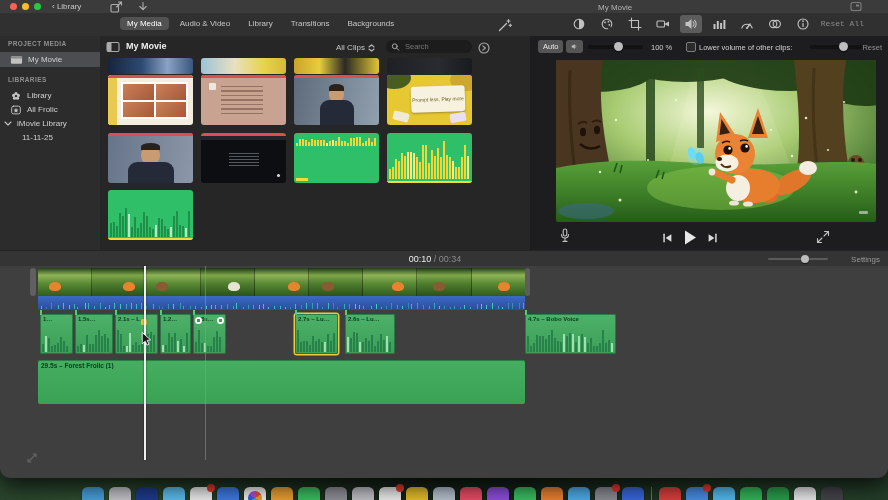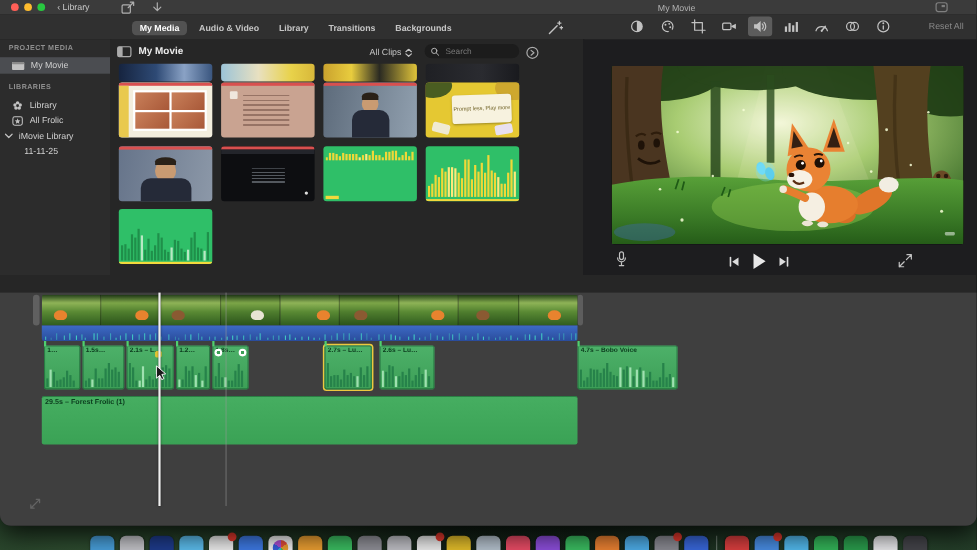--- a/index.html
+++ b/index.html
@@ -25,27 +25,27 @@
   .ic{stroke:#c2c2c2;fill:none;stroke-width:1.1;stroke-linecap:round;stroke-linejoin:round;}
   .icf{fill:#c2c2c2;stroke:none;}
   
   .titlebar{position:absolute;left:0;top:0;width:888px;height:13px;background:#3b3b3b;border-bottom:1px solid #262626;}
   .tl-dot{position:absolute;top:3px;width:7px;height:7px;border-radius:50%;}
   .back-btn{position:absolute;left:52px;top:2px;font-size:8px;color:#c8c8c8;}
   .tb-ic{position:absolute;top:1px;opacity:.85;}
   .win-title{position:absolute;left:598px;top:2.5px;font-size:8px;color:#b2b2b2;}
   
   .toolbar{position:absolute;left:0;top:13px;width:888px;height:23px;background:#303030;border-bottom:1px solid #1d1d1d;}
-  .tabs{position:absolute;left:120px;top:4px;display:flex;gap:4px;align-items:flex-end;height:15px;font-weight:bold;}
+  .tabs{position:absolute;left:120px;top:4px;display:flex;gap:4px;align-items:flex-start;height:15px;}
   .tab{font-size:8px;color:#c6c6c6;padding:2px 7px;border-radius:4px;white-space:nowrap;}
   .tab.sel{background:#525252;color:#fff;}
   .insp-icons{position:absolute;left:568px;top:2px;display:flex;gap:6px;}
   .tbi{width:22px;height:18px;display:flex;align-items:center;justify-content:center;border-radius:3px;}
   .tbi.sel{background:#5c5c5c;}
-  .reset-all{position:absolute;right:12px;top:6px;font-size:8px;color:#8a8a8a;}
+  .reset-all{position:absolute;right:24px;top:6px;font-size:8px;color:#8a8a8a;font-family:Liberation Mono, monospace;}
   .wand{position:absolute;left:494px;top:3px;}
   
   .sidebar{position:absolute;left:0;top:36px;width:100px;height:214px;background:#2c2c2c;border-right:1px solid #1c1c1c;}
   .sb-h{position:absolute;left:8px;font-size:6.5px;letter-spacing:.4px;color:#8f8f8f;font-weight:bold;}
   .sb-row{position:absolute;left:0;width:100px;height:15px;display:flex;align-items:center;gap:5px;padding-left:10px;box-sizing:border-box;font-size:8px;color:#d0d0d0;white-space:nowrap;}
   .sb-row.sel{background:#4b4d51;}
   
   .browser{position:absolute;left:100px;top:36px;width:430px;height:214px;background:#262626;border-right:1px solid #161616;}
   .br-title{position:absolute;left:26px;top:5px;font-size:9px;font-weight:bold;color:#eee;}
   .clip-filter{position:absolute;left:236px;top:7px;font-size:8px;color:#c6c6c6;display:flex;gap:3px;align-items:center;}
@@ -499,20 +499,39 @@
             <i style="height: 34.7394%;"></i>
             <i style="height: 31.4236%;"></i>
             <i class="lt" style="height: 25.8868%;"></i>
             <i style="height: 77.6679%;"></i>
           </span>
           <i class="ybase"></i>
         </div>
       </div>
 
     <div class="preview">
+      <div class="vol-row">
+        <span class="pill" style="left:8px">Auto</span>
+        <span class="pill" style="left:36px;width:17px">
+          <svg width="11" height="11" viewBox="0 0 14 14">
+              <path class="icf" d="M1.5 5 H4 L7.5 2 v10 L4 9 H1.5 z"></path>
+              <path class="ic" d="M9 4.8 a3 3 0 0 1 0 4.4"></path>
+            </svg>
+        </span>
+        <span class="slider" style="left:58px;top:8.5px;width:55px">
+          <span class="knob" style="left:26px"></span>
+        </span>
+        <span style="position:absolute;left:121px;top:6.5px">100 %</span>
+        <span class="chk" style="left:156px"></span>
+        <span style="position:absolute;left:169px;top:6.5px">Lower volume of other clips:</span>
+        <span class="slider" style="left:280px;top:8.5px;width:52px">
+          <span class="knob" style="left:29px"></span>
+        </span>
+        <span style="position:absolute;right:6px;top:6.5px;color:#8f8f8f">Reset</span>
+      </div>
 
       <div class="viewer">
         <svg width="320" height="162" viewBox="0 0 320 162">
           <defs>
             <radialGradient id="sun" cx="0.48" cy="0.32" r="0.85">
               <stop offset="0" stop-color="#f2f7da"></stop>
                 <stop offset="0.35" stop-color="#a8cc72"></stop>
               <stop offset="0.7" stop-color="#4f7e36"></stop>
                 <stop offset="1" stop-color="#2c501e"></stop>
             </radialGradient>
@@ -616,20 +635,29 @@
             <path class="ic" style="stroke-width:1.7;stroke:#dcdcdc" d="M11 2.5 v9"></path>
           </svg>
       </span>
       <span class="pv-ctl" style="left:286px;top:194px">
         <svg width="14" height="14" viewBox="0 0 14 14">
             <path class="ic" d="M8.5 1.5 h4 v4 M12.5 1.5 L8 6 M5.5 12.5 h-4 v-4 M1.5 12.5 L6 8"></path>
           </svg>
       </span>
     </div>
 
+    <div class="tl-toolbar">
+      <span class="timecode">
+        <span class="tc-cur">00:10</span><span class="tc-tot"> / </span><span class="tc-tot">00:34</span>
+      </span>
+      <span class="slider" style="left:768px;top:7px;width:60px;background:#5b5b5b;height:2px">
+        <span class="knob" style="left:33px;top:-3.5px;width:8px;height:8px"></span>
+      </span>
+      <span class="settings">Settings</span>
+    </div>
 
     <div class="timeline" id="timeline">
       <span class="fs-handle"></span>
       <span class="fs-handle r"></span>
       <div class="filmstrip" id="filmstrip">
           <div class="frame" style="width: 54.2px;">
             <span class="foxblob" style="background: rgb(232, 131, 46); left: 20%;"></span>
           </div>
           <div class="frame alt" style="width: 54.2px;">
             <span class="foxblob" style="background: rgb(232, 131, 46); left: 58%;"></span>

